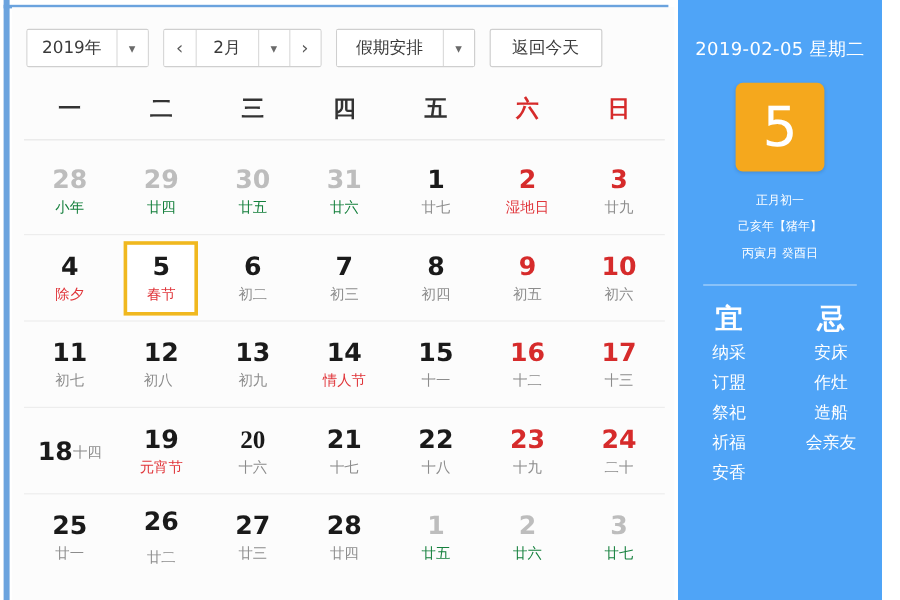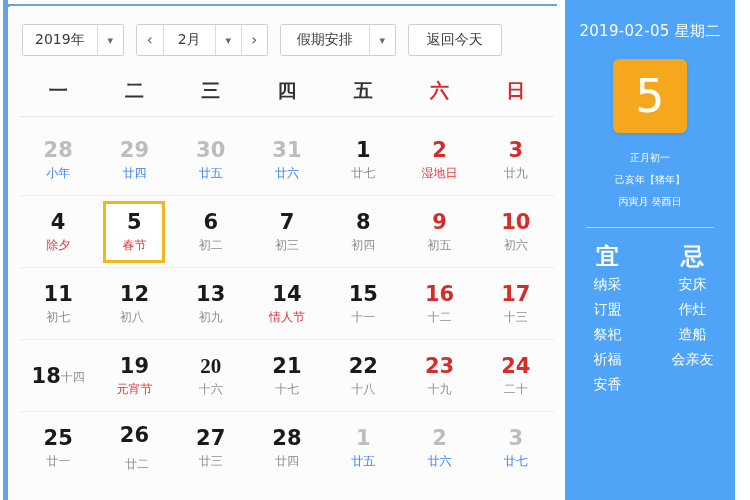--- a/index.html
+++ b/index.html
@@ -170,21 +170,21 @@
     color: #1a1a1a;
     line-height: 24px;
   }
   .cell .sub {
     font-size: 12px;
     color: #8c8c8c;
     line-height: 18px;
     margin-top: 2px;
   }
   .cell.out .num { color: #bdbdbd; font-weight: bold; }
-  .cell.out .sub { color: #3b82f6; }
+  .cell.out .sub { color: #15803d; }
   .cell.red .num { color: #d62b2b; }
   .cell .sub.festival { color: #e0353a; }
   .cell.selected .inner {
     position: absolute;
     left: 50%;
     top: 50%;
     transform: translate(-50%, -50%);
     width: 62px;
     height: 62px;
     border: 3px solid #f0b81f;
@@ -213,21 +213,21 @@
     left: 565px;
     top: 0px;
     width: 170px;
     height: 500px;
     background: #4fa4f7;
     color: #ffffff;
     box-sizing: border-box;
     text-align: center;
   }
   .sidebar .sb-date {
-    margin-top: 22px;
+    margin-top: 32px;
     font-size: 15px;
     color: #ffffff;
     letter-spacing: 0.3px;
   }
   .sidebar .daytile {
     width: 74px;
     height: 74px;
     margin: 18px auto 0 auto;
     background: #f5a81d;
     border-radius: 6px;
@@ -497,21 +497,21 @@
           </div>
         </div>
         <div class="grow">
           <div class="cell">
             <div style="display: flex; flex-direction: column; align-items: center;">
               <div class="num">25</div>
               <div class="sub">廿一</div>
             </div>
           </div>
           <div class="cell">
-            <div style="display: flex; flex-direction: column; align-items: flex-end; gap: 6px;">
+            <div style="display: flex; flex-direction: column; align-items: center; gap: 6px;">
               <div class="num">26</div>
               <div class="sub">廿二</div>
             </div>
           </div>
           <div class="cell">
             <div style="display: flex; flex-direction: column; align-items: center;">
               <div class="num">27</div>
               <div class="sub">廿三</div>
             </div>
           </div>

